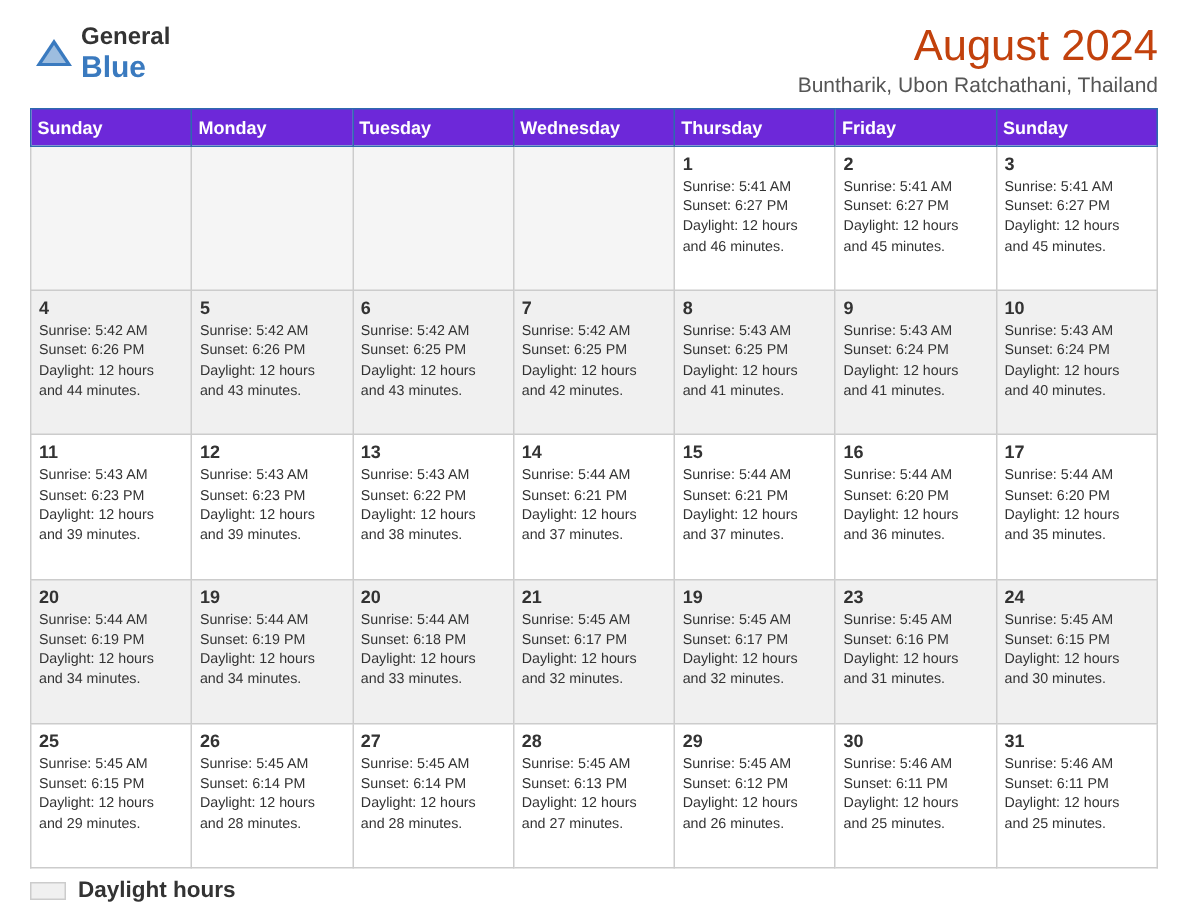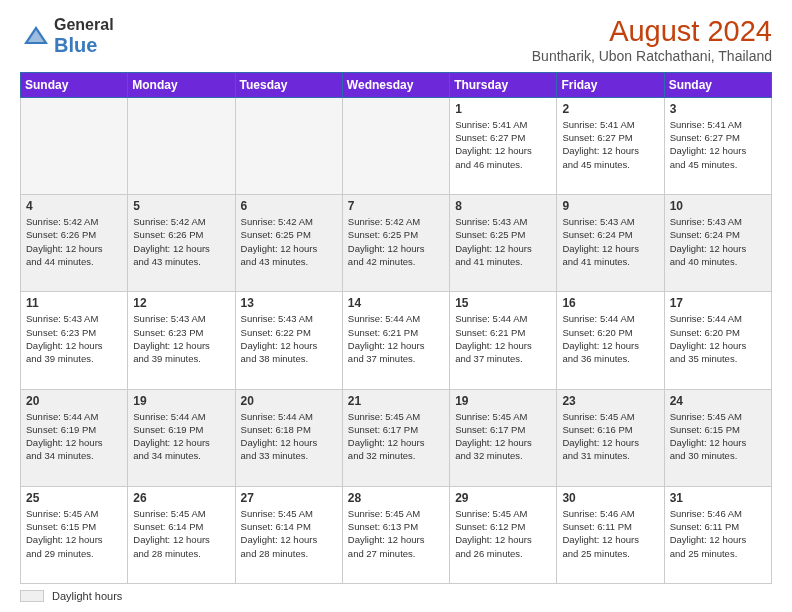--- a/index.html
+++ b/index.html
@@ -101,22 +101,23 @@
     .day-info {
       font-size: 9.5px;
       color: #333;
       line-height: 1.4;
     }
     .footer-legend {
       display: flex;
       align-items: center;
       gap: 8px;
       margin-top: 6px;
-      font-size: 11px;
-      color: #333;
+      font-size: 15px;
+      color: #333;
+      font-weight: bold;
     }
     .legend-box {
       width: 24px;
       height: 12px;
       background: #f0f0f0;
       border: 1px solid #ccc;
       display: inline-block;
     }
   </style>
 </head>

